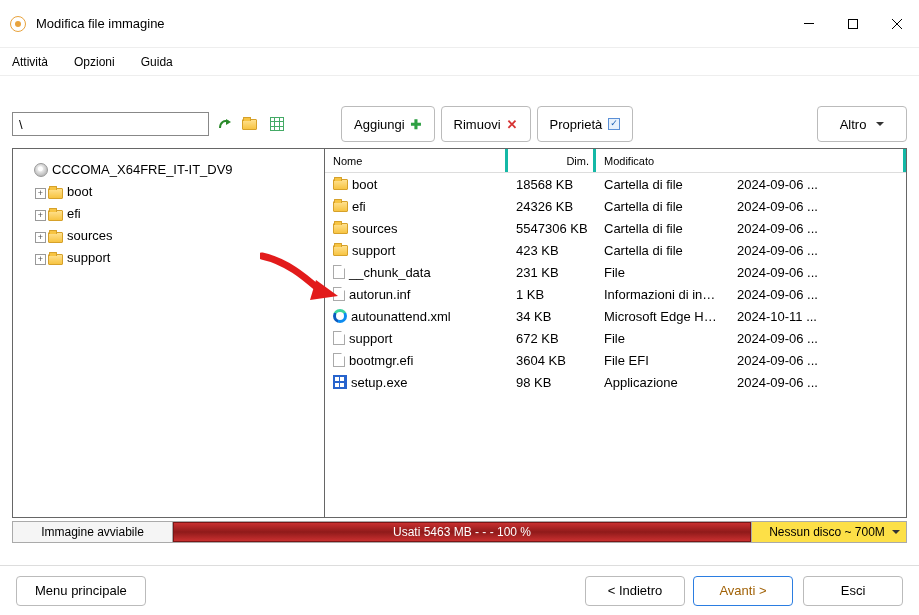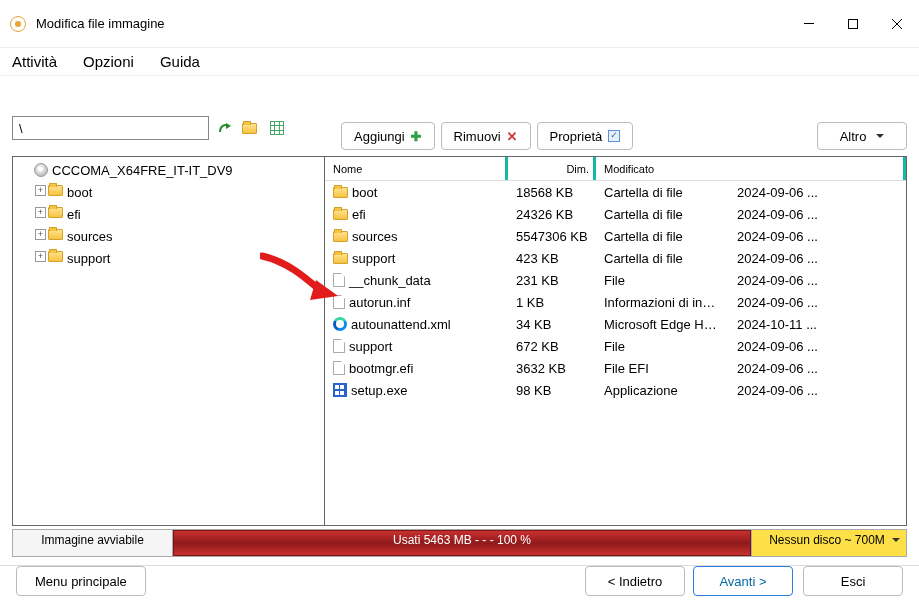--- a/index.html
+++ b/index.html
@@ -6,34 +6,34 @@
 body { width: 919px; height: 615px; background: #fff; font-size: 13px; color: #000; overflow: hidden; }
 
 .titlebar { height: 48px; display: flex; align-items: center; padding-left: 10px; border-bottom: 1px solid #eee; }
 .titlebar .app-icon { width: 16px; height: 16px; border-radius: 50%; border: 1.5px solid #e8a33d; margin-right: 10px; display: inline-flex; align-items: center; justify-content: center; }
 .titlebar .app-icon::after { content: ''; width: 6px; height: 6px; border-radius: 50%; background: #e8a33d; }
 .titlebar .title { font-size: 13px; }
 .titlebar .win-controls { margin-left: auto; display: flex; }
 .titlebar .win-btn { width: 44px; height: 32px; display: flex; align-items: center; justify-content: center; font-size: 12px; }
 
 .menubar { height: 28px; display: flex; align-items: center; padding-left: 6px; border-bottom: 1px solid #eee; gap: 14px; }
-.menubar span { font-size: 15px; padding: 4px 6px; }
+.menubar span { font-size: 12px; padding: 4px 6px; }
 
 .content { padding: 30px 12px 6px; height: 504px; }
 .topbar { display: flex; align-items: center; gap: 6px; margin-bottom: 6px; }
 .pathbox { width: 197px; height: 24px; border: 1px solid #888; padding: 2px 6px; display: flex; align-items: center; font-size: 13px; background: #fff; }
 .tool-icons { display: flex; gap: 6px; align-items: center; margin-right: 16px; }
 .ticon { width: 20px; height: 20px; display: flex; align-items: center; justify-content: center; }
-.btn { height: 28px; padding: 0 12px; border: 1px solid #bbb; border-radius: 4px; background: #fff; display: inline-flex; align-items: center; gap: 6px; font-size: 13px; cursor: pointer; margin-top: 16px; }
+.btn { height: 36px; padding: 0 12px; border: 1px solid #bbb; border-radius: 4px; background: #fff; display: inline-flex; align-items: center; gap: 6px; font-size: 13px; cursor: pointer; }
 .btn.outline { min-width: 90px; justify-content: center; }
 .spacer { flex: 1; }
 
 .panels { display: flex; height: 370px; border: 1px solid #666; position: relative; background: #fff; }
 .tree { width: 312px; border-right: 1px solid #666; padding: 6px 4px; }
-.tree-row { display: flex; align-items: flex-start; height: 22px; padding-left: 4px; gap: 0; }
+.tree-row { display: flex; align-items: flex-end; height: 22px; padding-left: 4px; gap: 0; }
 .tree-row.indent { padding-left: 18px; }
 .plus { width: 11px; height: 11px; border: 1px solid #999; font-size: 9px; line-height: 9px; text-align: center; margin-right: 2px; color: #555; }
 .noplus { width: 11px; height: 11px; margin-right: 2px; }
 .disc-icon { width: 14px; height: 14px; border-radius: 50%; background: radial-gradient(circle at 45% 40%, #fff 0 2px, #e6e6e6 3px, #bbb 7px); border: 1px solid #999; margin-right: 4px; }
 .folder-icon { width: 15px; height: 11px; background: linear-gradient(#ffe18f,#f7c442); border: 1px solid #d6a12a; border-radius: 1px; position: relative; margin-right: 4px; }
 .folder-icon::before { content: ''; position: absolute; top: -3px; left: 0; width: 6px; height: 3px; background: #f7c442; border: 1px solid #d6a12a; border-bottom: none; border-radius: 1px 1px 0 0; }
 .file-icon { width: 12px; height: 14px; border: 1px solid #aaa; background: #fff; margin-right: 4px; position: relative; }
 .file-icon::after { content: ''; position: absolute; right: -1px; top: -1px; border-style: solid; border-width: 0 4px 4px 0; border-color: transparent #fff transparent #aaa; }
 .edge-icon { width: 14px; height: 14px; border-radius: 50%; background: conic-gradient(#3bd4a0 0 60deg,#0d8cf0 60deg 200deg,#0a5bbf 200deg 300deg, #3bd4a0 300deg 360deg); margin-right: 4px; position: relative; }
 .edge-icon::after { content:''; position:absolute; inset:3px; border-radius:50%; background:#fff; }
@@ -50,29 +50,29 @@
 .list-body { flex: 1; overflow: hidden; }
 .frow { display: flex; height: 22px; align-items: center; }
 .fc { padding: 0 8px; font-size: 13px; white-space: nowrap; overflow: hidden; text-overflow: ellipsis; }
 .fc.name { width: 183px; display: flex; align-items: center; }
 .fc.size { width: 88px; text-align: left; padding-right: 8px; }
 .fc.type { width: 133px; }
 .fc.mod { flex: 1; }
 
 .arrow { position: absolute; left: 260px; top: 252px; z-index: 10; pointer-events: none; }
 
-.statusbar { display: flex; height: 28px; margin-top: 3px; border: 1px solid #aaa; font-size: 12px; }
+.statusbar { display: flex; height: 22px; margin-top: 3px; border: 1px solid #aaa; font-size: 12px; }
 .sb-boot { width: 160px; text-align: center; line-height: 20px; border-right: 1px solid #aaa; background: #f5f5f5; }
 .sb-prog { flex: 1; position: relative; background: linear-gradient(#c93030,#8f1a1a,#c93030); border: 1px solid #7a1616; color: #fff; text-align: center; line-height: 18px; font-size: 12px; }
 .sb-disc { width: 155px; text-align: center; line-height: 20px; border-left: 1px solid #aaa; padding-right: 4px; position: relative; background: #fde047; }
 .sb-disc::after { content: ''; position: absolute; right: 6px; top: 8px; border: 4px solid transparent; border-top-color: #333; }
 
-.footer { position: absolute; bottom: 0; left: 0; right: 0; height: 50px; border-top: 1px solid #ddd; display: flex; padding: 0 16px; }
+.footer { position: absolute; bottom: 0; left: 0; right: 0; height: 50px; border-top: 1px solid #ddd; display: flex; align-items: center; padding: 0 16px; }
 .fbtn { height: 30px; padding: 0 18px; border: 1px solid #bbb; border-radius: 4px; background: #fff; font-size: 13px; display: flex; align-items: center; cursor: pointer; min-width: 100px; justify-content: center; }
-.fbtn.primary { border: 1.5px solid #2b7de1; color: #0369a1; }
+.fbtn.primary { border: 1.5px solid #2b7de1; color: #a16207; }
 
 .ico-plus { color: #2ea043; font-weight: bold; font-size: 13px; }
 .ico-x { color: #d63333; font-weight: bold; font-size: 13px; }
 .ico-check { width: 12px; height: 12px; border: 1px solid #5a8fd6; background: #e6f0fb; position: relative; }
 .ico-check::after { content: '✓'; position: absolute; font-size: 9px; left: 1px; top: -1px; color: #1a5fb4; }
 .dropdown-caret { border: 4px solid transparent; border-top-color: #333; display: inline-block; margin-left: 4px; transform: translateY(2px); }
 </style>
 </head>
 <body>
 
@@ -259,21 +259,21 @@
             </div>
             <div class="fc size">672 KB</div>
             <div class="fc type">File</div>
             <div class="fc mod">2024-09-06 ...</div>
           </div>
           <div class="frow">
             <div class="fc name">
               <span class="file-icon"></span>
               <span>bootmgr.efi</span>
             </div>
-            <div class="fc size">3632 KB</div>
+            <div class="fc size">3604 KB</div>
             <div class="fc type">File EFI</div>
             <div class="fc mod">2024-09-06 ...</div>
           </div>
           <div class="frow">
             <div class="fc name">
               <span class="exe-icon">
                 <span></span>
                 <span></span>
                 <span></span>
                 <span></span>

